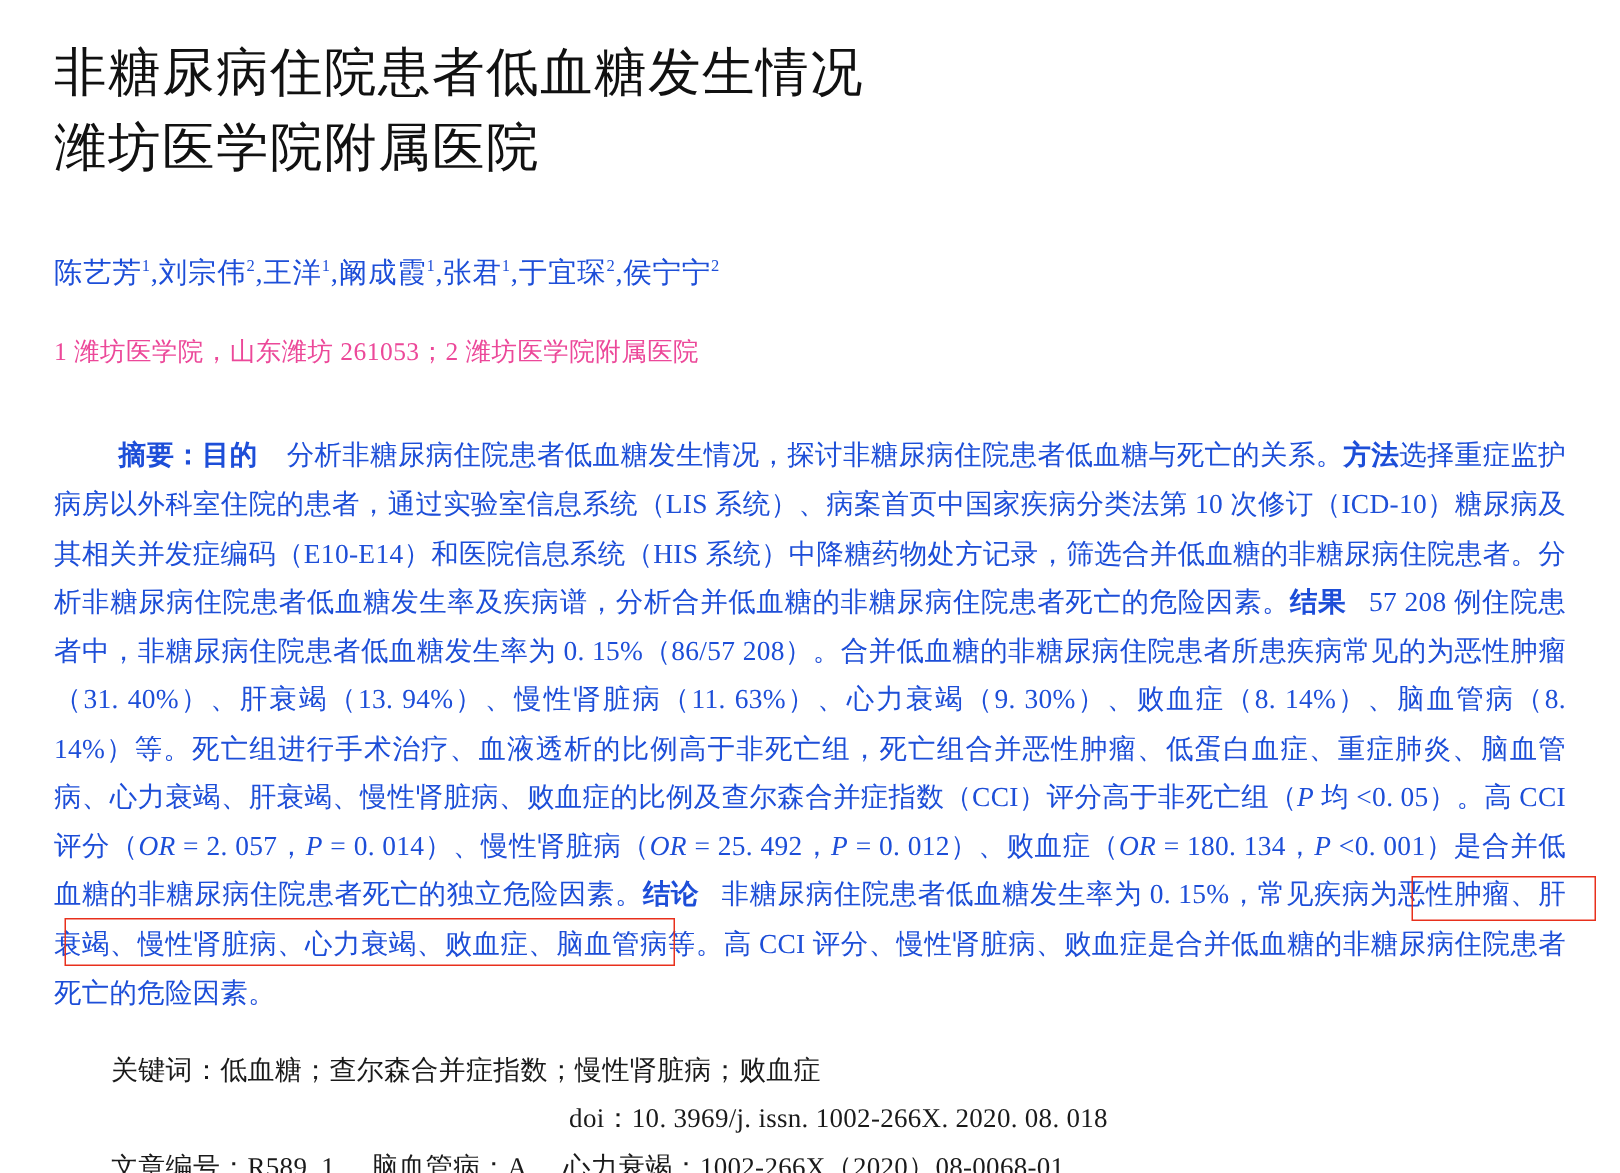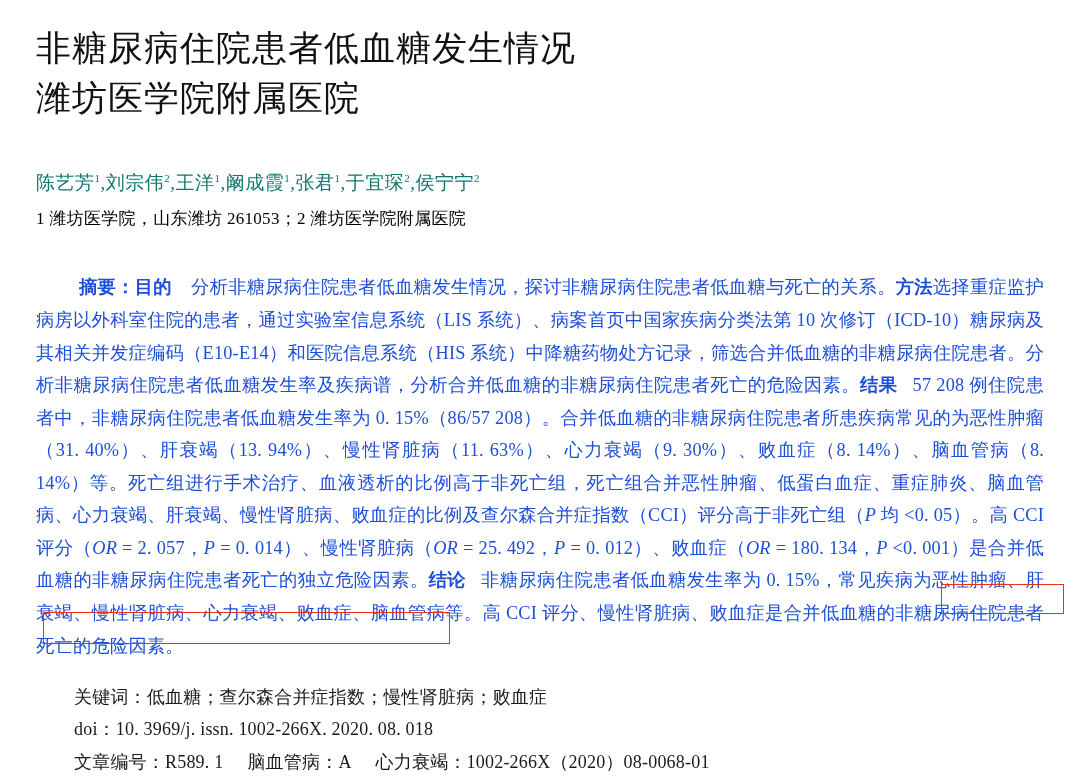--- a/index.html
+++ b/index.html
@@ -33,33 +33,33 @@
     padding-top: 6px;
   }
   .title .line2 {
     display: block;
   }
   .authors {
     margin-top: 46px;
     font-size: 19px;
     line-height: 1.5;
     letter-spacing: 0.5px;
-    color: #0f766e;
+    color: #1d4ed8;
   }
   .authors sup {
     font-size: 11px;
     vertical-align: super;
     line-height: 0;
   }
   .affil {
-    margin-top: 8px;
+    margin-top: 24px;
     font-size: 17px;
     line-height: 1.5;
     letter-spacing: 0.3px;
-    color: #000000;
+    color: #ec4899;
   }
   .abstract {
     margin-top: 40px;
     font-size: 18.3px;
     line-height: 1.78;
     text-align: justify;
     text-justify: inter-ideograph;
     letter-spacing: 0.2px;
     color: #1d4ed8;
     position: relative;
@@ -79,20 +79,21 @@
     font-size: 18px;
     line-height: 1.75;
     letter-spacing: 0.2px;
     padding-left: 38px;
   }
   .doi {
     font-size: 18px;
     line-height: 1.75;
     letter-spacing: 0.2px;
     padding-left: 38px;
+    text-align: center;
   }
   .footer-line {
     font-size: 18px;
     line-height: 1.75;
     letter-spacing: 0.2px;
     padding-left: 38px;
     margin-top: 2px;
   }
   .footer-line .gap {
     display: inline-block;

